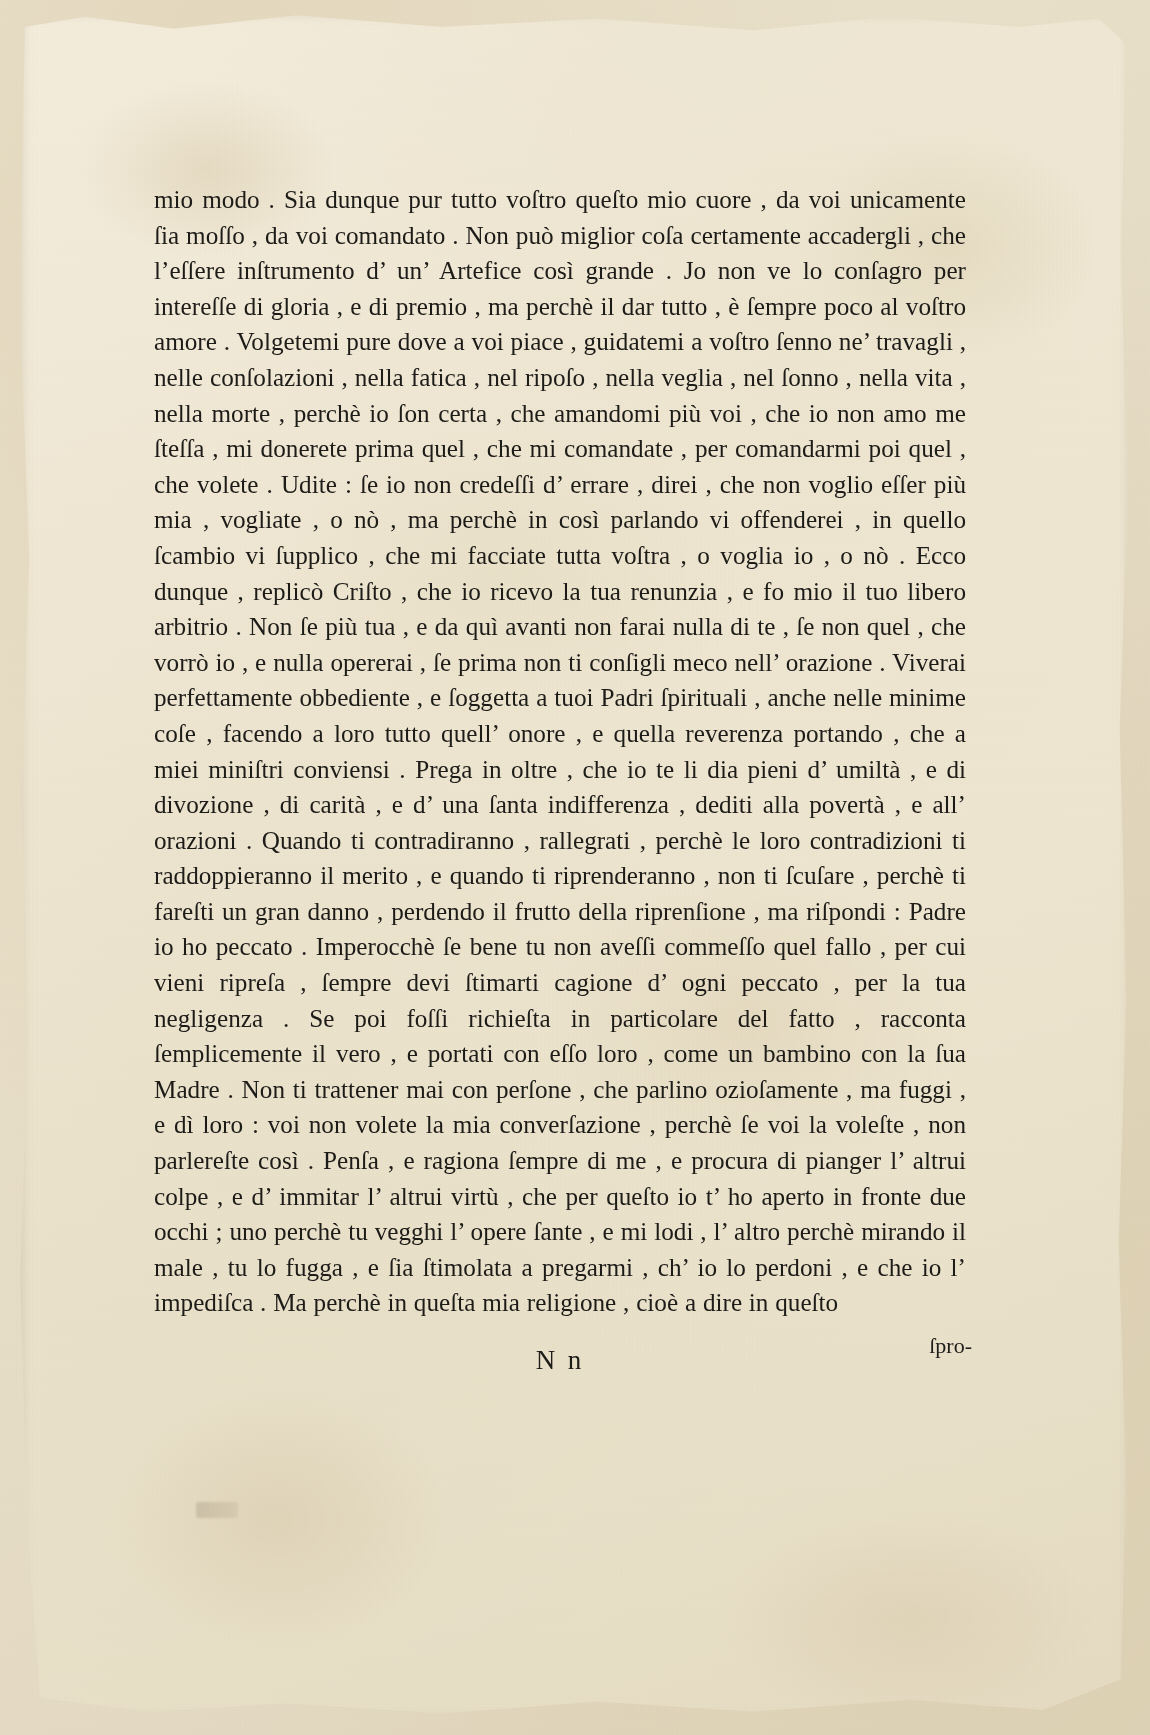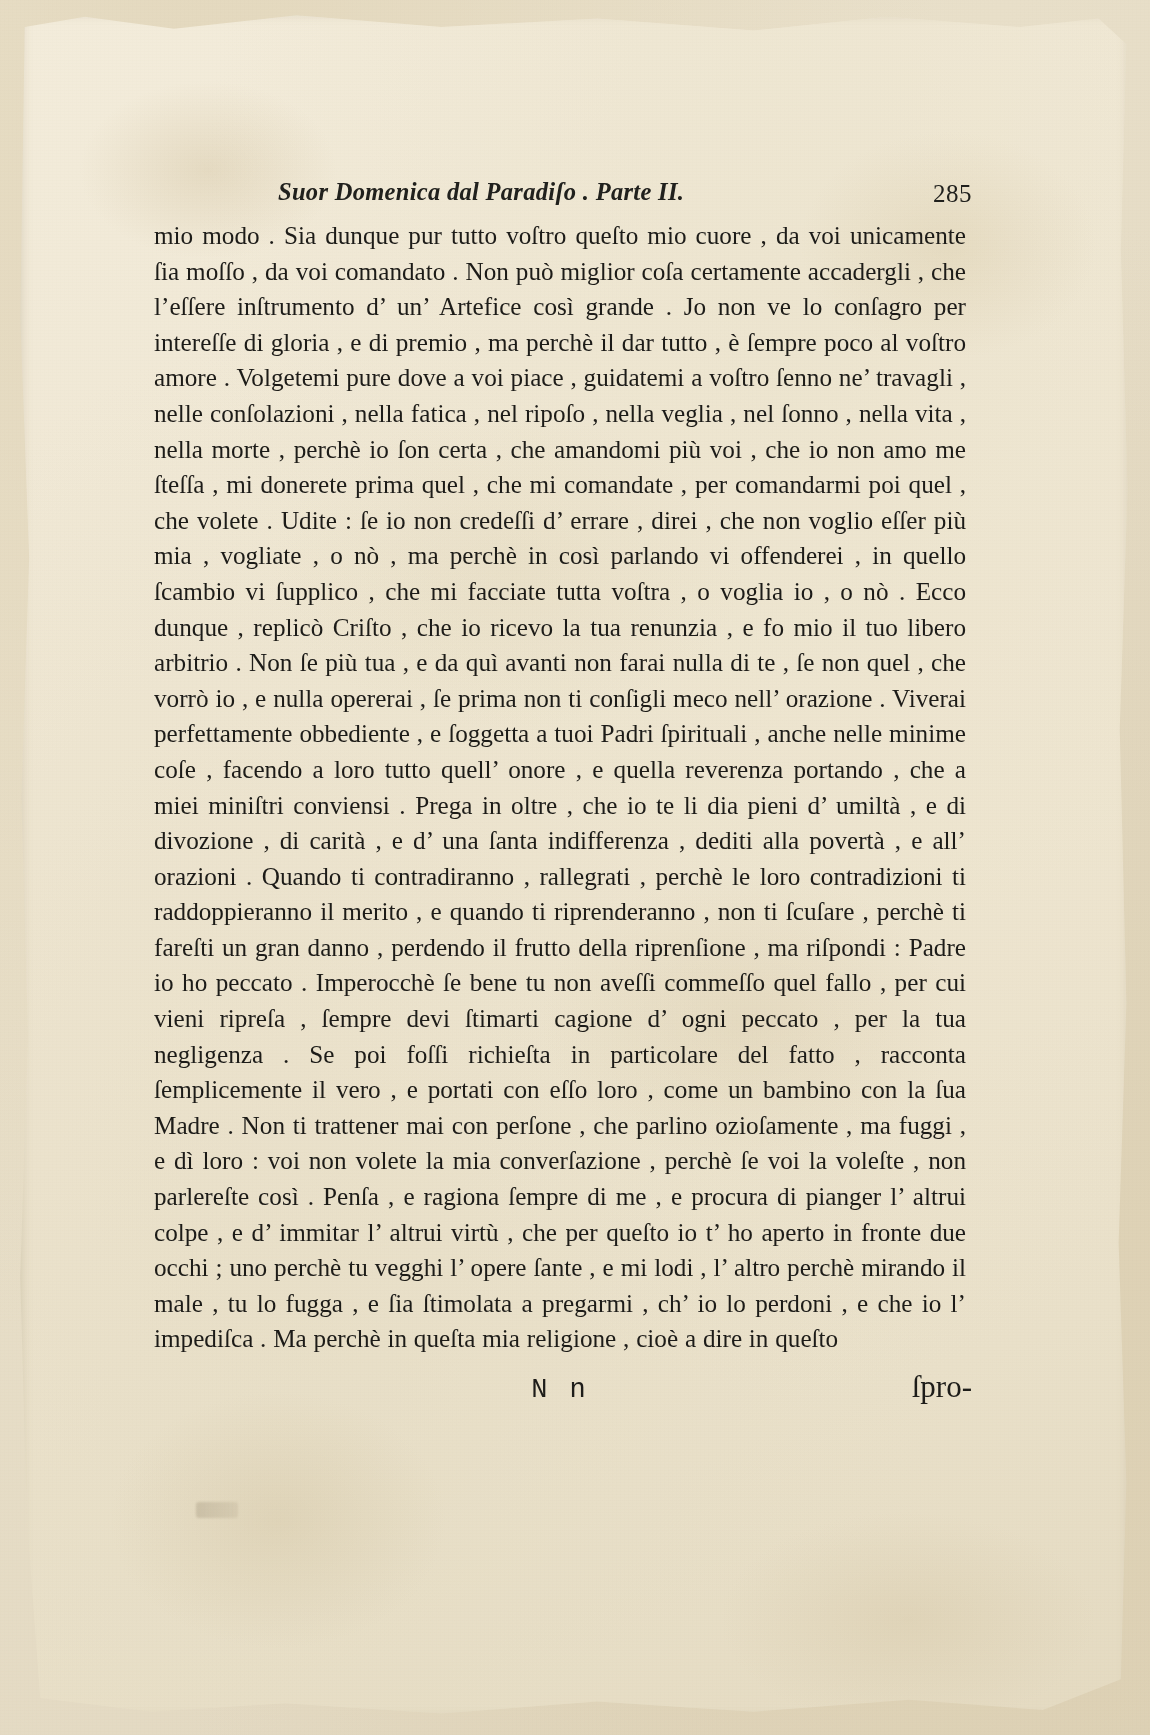--- a/index.html
+++ b/index.html
@@ -110,31 +110,30 @@
 
   .footline {
     position: relative;
     height: 46px;
     margin-top: 4px;
   }
   .signature {
     position: absolute;
     left: 50%;
     transform: translateX(-50%);
-    top: 14px;
+    top: 20px;
     font-size: 27px;
     letter-spacing: 3px;
     color: #1d1c19;
-    font-family: Liberation Mono, monospace;
   }
   .catchword {
     position: absolute;
     right: -2px;
     top: 8px;
-    font-size: 31px;
+    font-size: 22px;
     color: #1d1c19;
   }
 
   
   #grain {
     position: absolute;
     left: 0; top: 0; width: 1150px; height: 1735px;
     pointer-events: none;
     opacity: 0.25;
     background-image:
@@ -151,24 +150,20 @@
     <div class="blotch b2"></div>
     <div class="blotch b3"></div>
     <div class="blotch b4"></div>
     <div class="blotch b5"></div>
     <div class="blotch b6"></div>
     <div class="smudge"></div>
   </div>
 
   <div id="content">
 
-    <div class="running-head">
-      <div class="head-title">Suor Domenica dal Paradiſo . Parte II.</div>
-      <div class="page-no">285</div>
-    </div>
 
     <div class="body-text">
       <p>mio modo . Sia dunque pur tutto voſtro queſto mio cuore , da voi unicamente ſia moſſo , da voi comandato . Non può miglior coſa certamente accadergli , che l’eſſere inſtrumento d’ un’ Artefice così grande . Jo non ve lo conſagro per intereſſe di gloria , e di premio , ma perchè il dar tutto , è ſempre poco al voſtro amore . Volgetemi pure dove a voi piace , guidatemi a voſtro ſenno ne’ travagli , nelle conſolazioni , nella fatica , nel ripoſo , nella veglia , nel ſonno , nella vita , nella morte , perchè io ſon certa , che amandomi più voi , che io non amo me ſteſſa , mi donerete prima quel , che mi comandate , per comandarmi poi quel , che volete . Udite : ſe io non credeſſi d’ errare , direi , che non voglio eſſer più mia , vogliate , o nò , ma perchè in così parlando vi offenderei , in quello ſcambio vi ſupplico , che mi facciate tutta voſtra , o voglia io , o nò . Ecco dunque , replicò Criſto , che io ricevo la tua renunzia , e fo mio il tuo libero arbitrio . Non ſe più tua , e da quì avanti non farai nulla di te , ſe non quel , che vorrò io , e nulla opererai , ſe prima non ti conſigli meco nell’ orazione . Viverai perfettamente obbediente , e ſoggetta a tuoi Padri ſpirituali , anche nelle minime coſe , facendo a loro tutto quell’ onore , e quella reverenza portando , che a miei miniſtri conviensi . Prega in oltre , che io te li dia pieni d’ umiltà , e di divozione , di carità , e d’ una ſanta indifferenza , dediti alla povertà , e all’ orazioni . Quando ti contradiranno , rallegrati , perchè le loro contradizioni ti raddoppieranno il merito , e quando ti riprenderanno , non ti ſcuſare , perchè ti fareſti un gran danno , perdendo il frutto della riprenſione , ma riſpondi : Padre io ho peccato . Imperocchè ſe bene tu non aveſſi commeſſo quel fallo , per cui vieni ripreſa , ſempre devi ſtimarti cagione d’ ogni peccato , per la tua negligenza . Se poi foſſi richieſta in particolare del fatto , racconta ſemplicemente il vero , e portati con eſſo loro , come un bambino con la ſua Madre . Non ti trattener mai con perſone , che parlino ozioſamente , ma fuggi , e dì loro : voi non volete la mia converſazione , perchè ſe voi la voleſte , non parlereſte così . Penſa , e ragiona ſempre di me , e procura di pianger l’ altrui colpe , e d’ immitar l’ altrui virtù , che per queſto io t’ ho aperto in fronte due occhi ; uno perchè tu vegghi l’ opere ſante , e mi lodi , l’ altro perchè mirando il male , tu lo fugga , e ſia ſtimolata a pregarmi , ch’ io lo perdoni , e che io l’ impediſca . Ma perchè in queſta mia religione , cioè a dire in queſto</p>
     </div>
 
     <div class="footline">
       <div class="signature">N n</div>
       <div class="catchword">ſpro-</div>
     </div>
 

